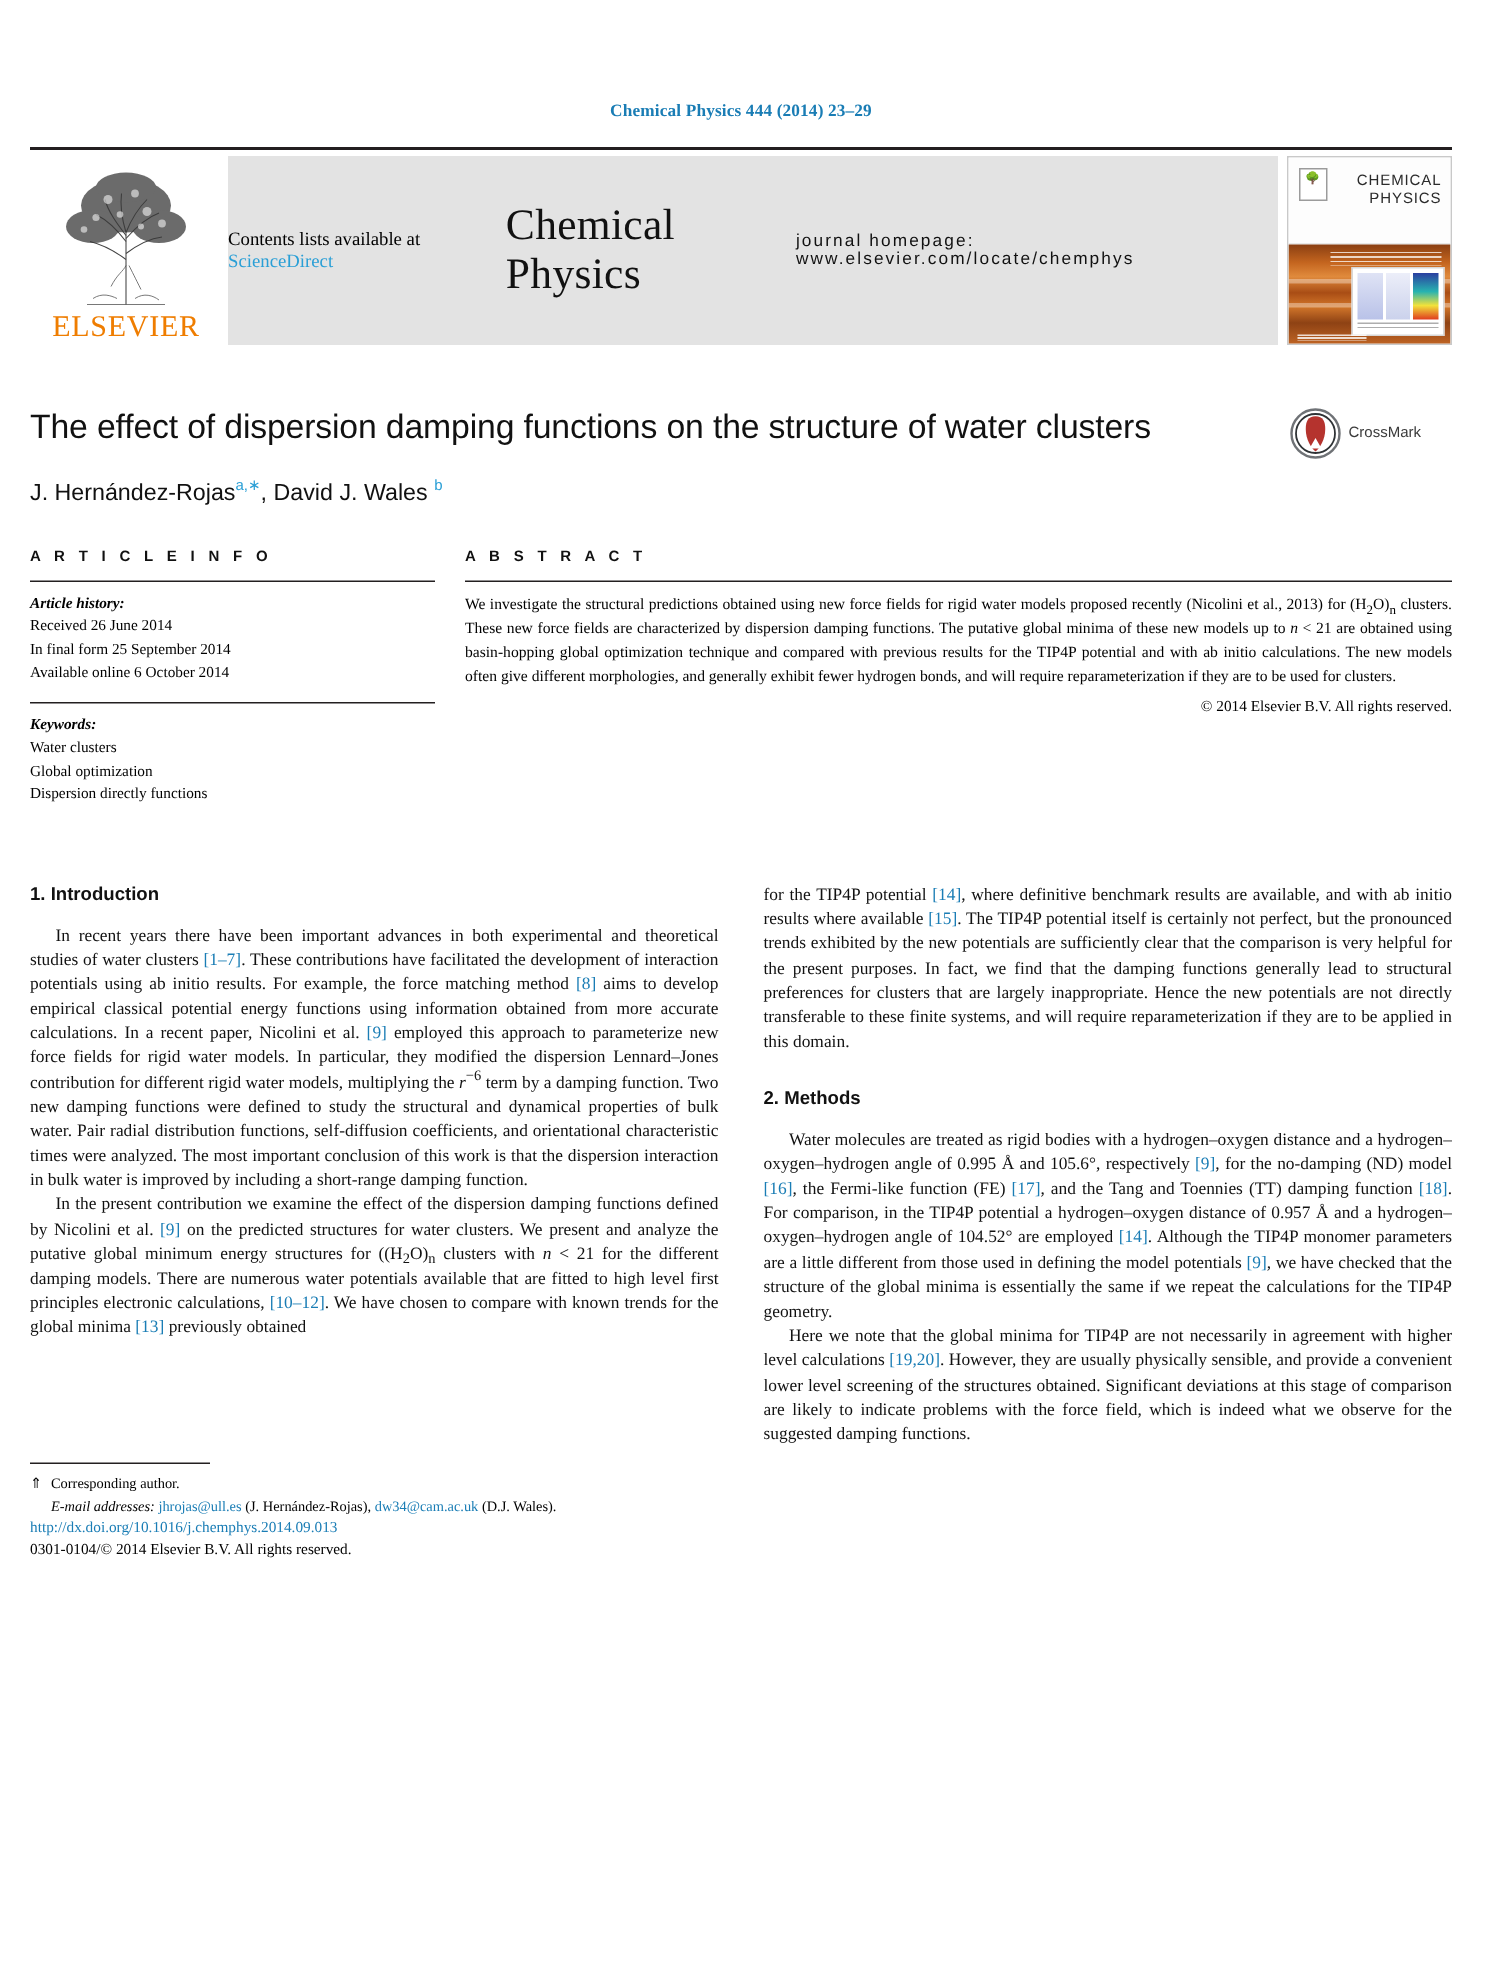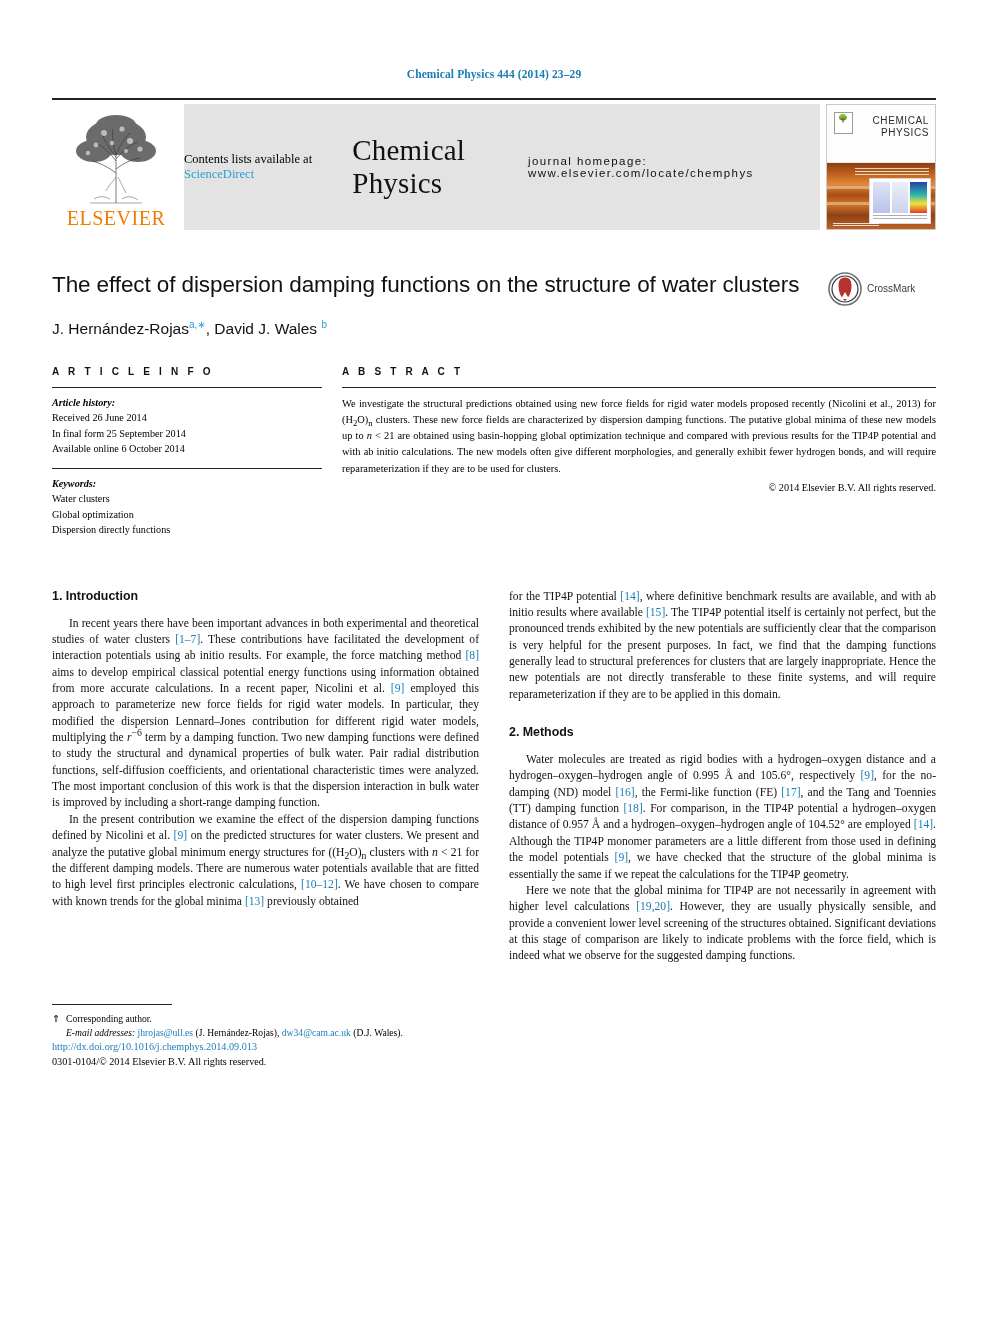--- a/index.html
+++ b/index.html
@@ -13,21 +13,21 @@
     font-family: "Liberation Serif", serif;
     color: #000000;
     position: relative;
     overflow: hidden;
   }
   .page {
     position: relative;
     width: 988px;
     height: 1323px;
     box-sizing: border-box;
-    padding: 0 52px;
+    padding: 0 20px;
   }
 
   
   .running-head {
     text-align: center;
     font-family: "Liberation Serif", serif;
     font-size: 11.5px;
     font-weight: bold;
     color: #1a7db5;
     padding-top: 68px;
@@ -278,21 +278,21 @@
     color: #111;
   }
   p.bt.noindent { text-indent: 0; font-family: Liberation Serif, serif; }
   .ref { color: #1a7db5; }
   .mono-link { color: #1a7db5; }
 
   
   .footnotes {
     position: absolute;
     left: 0;
-    bottom: 0;
+    bottom: 12px;
     width: 100%;
   }
   .fn-rule {
     border-top: 1px solid #231f20;
     width: 120px;
     margin-bottom: 7px;
   }
   .fn-line {
     font-family: "Liberation Serif", serif;
     font-size: 9.6px;

